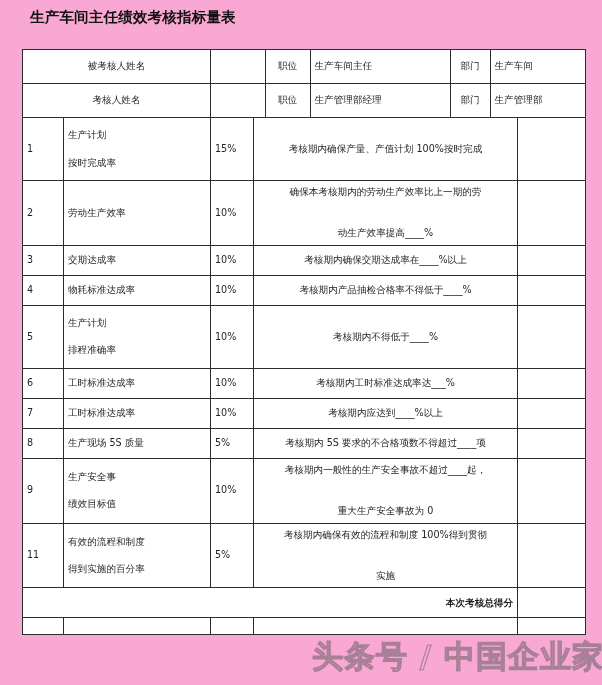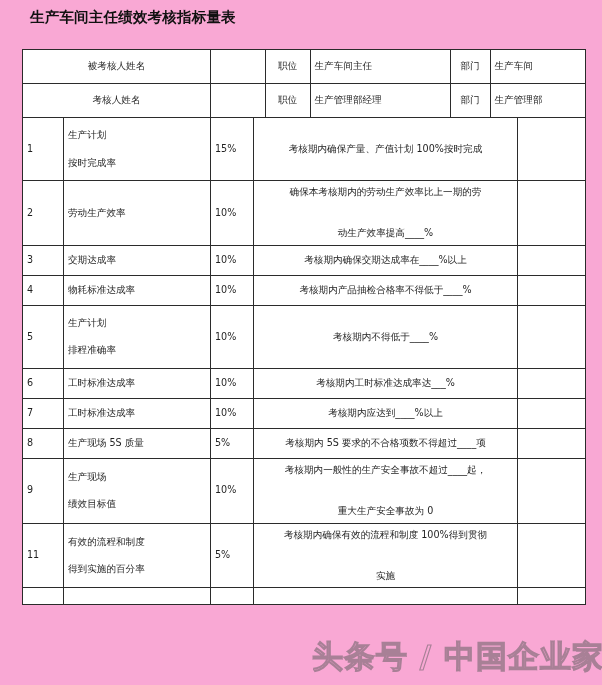--- a/index.html
+++ b/index.html
@@ -210,21 +210,21 @@
         <td class="ctr">生产现场 5S 质量</td>
         <td class="ctr">5%</td>
         <td class="lft">考核期内 5S 要求的不合格项数不得超过____项</td>
         <td class="ctr blank-cell"></td>
       </tr>
 
       <tr class="r-tall">
         <td class="ctr">9</td>
         <td class="ctr">
           <div class="two-line">
-            <span>生产现场</span>
+            <span>生产安全事</span>
             <span>绩效目标值</span>
           </div>
         </td>
         <td class="ctr">10%</td>
         <td class="lft">
           <div class="tv-two">
             <span>考核期内一般性的生产安全事故不超过____起，</span>
             <span>重大生产安全事故为 0</span>
           </div>
         </td>
@@ -243,20 +243,24 @@
         <td class="ctr">5%</td>
         <td class="lft">
           <div class="tv-two">
             <span>考核期内确保有效的流程和制度 100%得到贯彻</span>
             <span>实施</span>
           </div>
         </td>
         <td class="ctr blank-cell"></td>
       </tr>
 
+      <tr class="r-total">
+        <td class="rgt total-text" colspan="4">本次考核总得分</td>
+        <td class="ctr blank-cell"></td>
+      </tr>
 
       <tr class="r-cut">
         <td></td>
         <td></td>
         <td></td>
         <td></td>
         <td></td>
       </tr>
 
     </tbody>

